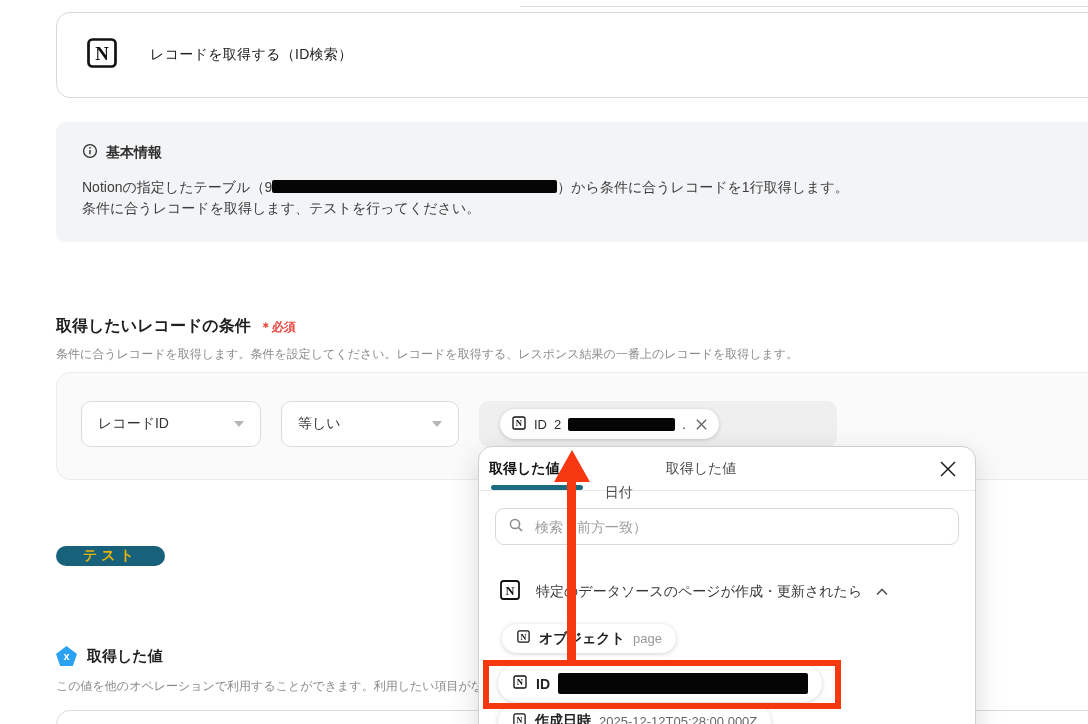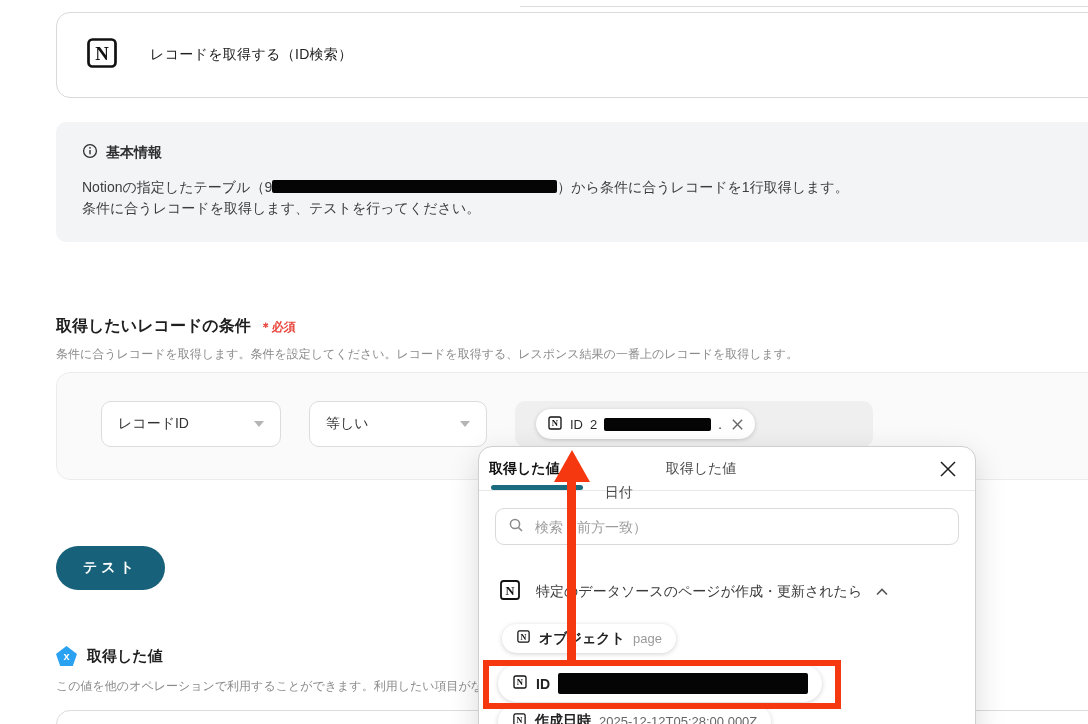--- a/index.html
+++ b/index.html
@@ -24,35 +24,35 @@
   .redact{display:inline-block;background:var(--redact);border-radius:2px;vertical-align:-1px;}
   .redact-info{width:285px;height:13px;}
 
   .cond-title{position:absolute;left:56px;top:316px;display:flex;align-items:baseline;}
   .cond-title .t{font-size:16px;font-weight:bold;color:#1e1e1e;}
   .cond-title .req{margin-left:9px;font-size:12px;font-weight:bold;color:var(--required-red);}
   .cond-desc{position:absolute;left:56px;top:346px;font-size:12px;color:#8b8b8b;white-space:nowrap;}
 
   .cond-box{position:absolute;left:56px;top:372px;width:1080px;height:108px;background:#fafafa;
     border:1px solid #ececec;border-radius:14px;}
-  .cond-row{position:absolute;left:44px;top:28px;display:flex;gap:28px;}
+  .cond-row{position:absolute;left:24px;top:28px;display:flex;gap:20px;}
   .dd{height:46px;background:#fff;border:1px solid #dcdcdc;border-radius:10px;display:flex;
     align-items:center;justify-content:space-between;padding:0 16px;font-size:14px;color:#333;cursor:pointer;}
   .dd-1{width:180px;}.dd-2{width:178px;}
   .chev-down{width:0;height:0;border-left:5px solid transparent;border-right:5px solid transparent;
     border-top:6px solid #b5b5b5;}
   .tag-field{width:358px;height:46px;background:#efefef;border-radius:10px;display:flex;
     align-items:center;padding-left:21px;}
   .tag{height:30px;background:#fff;border-radius:999px;display:inline-flex;align-items:center;
     padding:0 11px;gap:7px;box-shadow:0 1px 4px rgba(0,0,0,.18);font-size:13px;color:#2b2b2b;}
   .redact-tag{width:107px;height:13px;}
   .tag-x{display:flex;align-items:center;cursor:pointer;margin-left:2px;}
 
-  .test-button{position:absolute;left:56px;top:546px;height:44px;padding:0 27px;border:none;
-    border-radius:999px;background:var(--button-teal);color:#ffffff;font-size:14px;font-weight:bold;
+  .test-button{position:absolute;left:56px;top:546px;height:20px;padding:0 27px;border:none;
+    border-radius:999px;background:var(--button-teal);color:#eab308;font-size:14px;font-weight:bold;
     letter-spacing:4px;display:flex;align-items:center;cursor:pointer;
     font-family:Liberation Mono, monospace;}
 
   .output-heading{position:absolute;left:56px;top:646px;display:flex;align-items:center;gap:10px;}
   .badge{width:21px;height:20px;background:var(--badge-blue);
     clip-path:polygon(50% 0%,100% 40%,80% 100%,20% 100%,0% 40%);
     display:flex;align-items:center;justify-content:center;color:#fff;font-size:11px;font-weight:bold;}
   .output-heading .t{font-size:15px;font-weight:bold;color:#1f1f1f;}
   .output-desc{position:absolute;left:56px;top:678px;font-size:12px;color:#8b8b8b;white-space:nowrap;}
 

